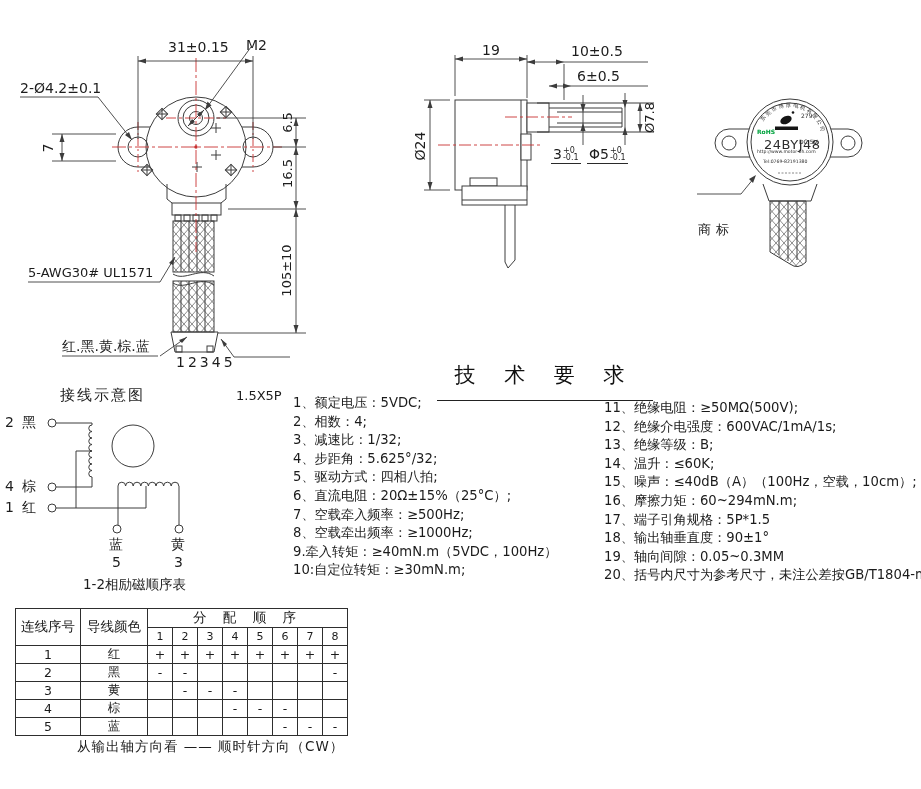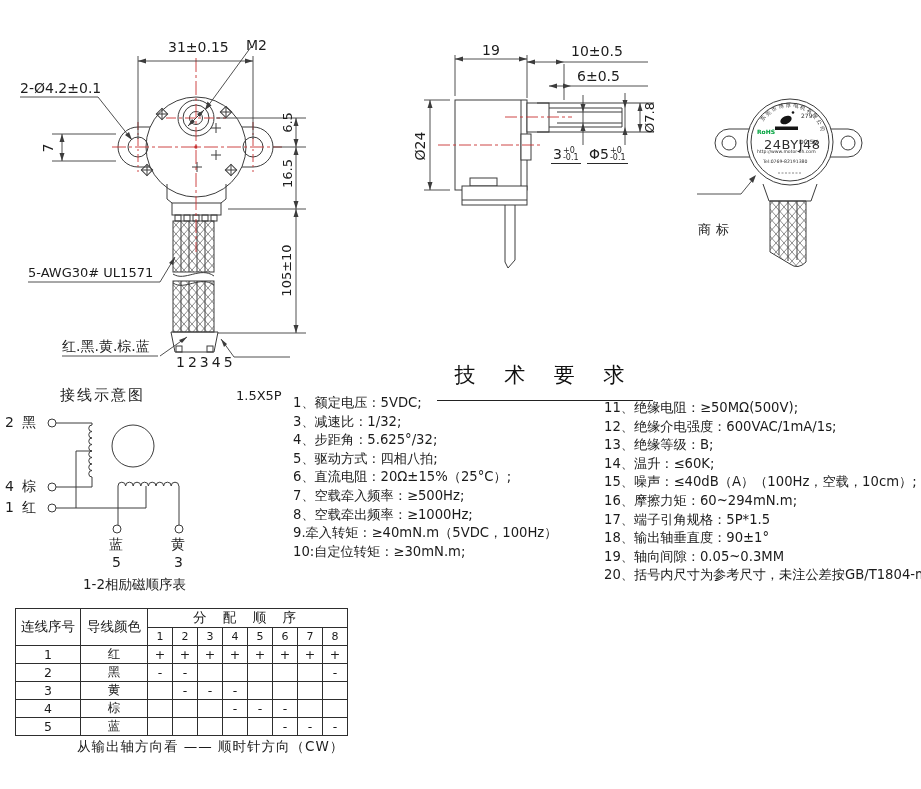--- a/index.html
+++ b/index.html
@@ -267,20 +267,21 @@
 <span class="term" style="left:22px;top:499px;">红</span>
 <span class="term" style="left:109px;top:536px;">蓝</span>
 <span class="term" style="left:112px;top:554px;">5</span>
 <span class="term" style="left:171px;top:536px;">黄</span>
 <span class="term" style="left:174px;top:554px;">3</span>
 
 <div class="tech-title">技 术 要 求</div>
 
 <div class="speclist" style="left:293px;top:394px;">
   <div class="spec-item">1、额定电压：5VDC;</div>
+  <div class="spec-item">2、相数：4;</div>
   <div class="spec-item">3、减速比：1/32;</div>
   <div class="spec-item">4、步距角：5.625°/32;</div>
   <div class="spec-item">5、驱动方式：四相八拍;</div>
   <div class="spec-item">6、直流电阻：20Ω±15%（25°C）;</div>
   <div class="spec-item">7、空载牵入频率：≥500Hz;</div>
   <div class="spec-item">8、空载牵出频率：≥1000Hz;</div>
   <div class="spec-item">9.牵入转矩：≥40mN.m（5VDC，100Hz）</div>
   <div class="spec-item">10:自定位转矩：≥30mN.m;</div>
 </div>
 

